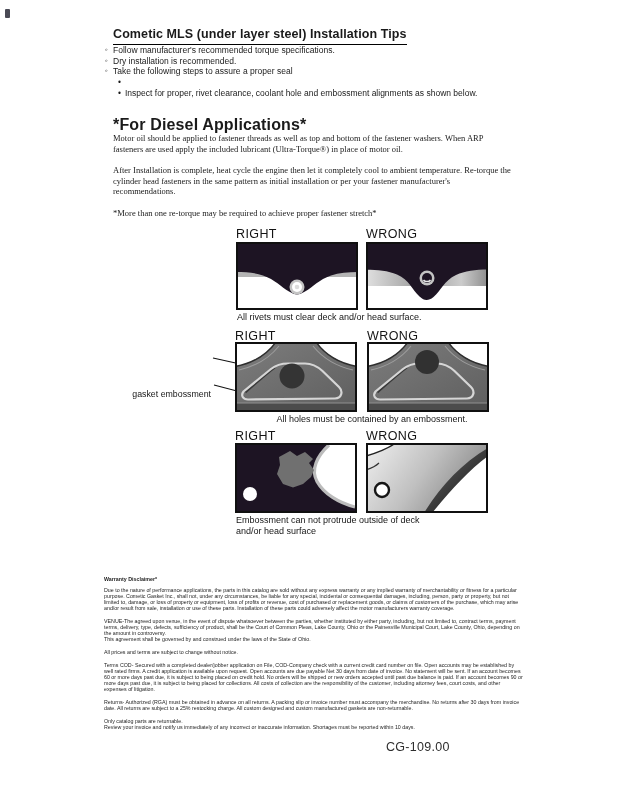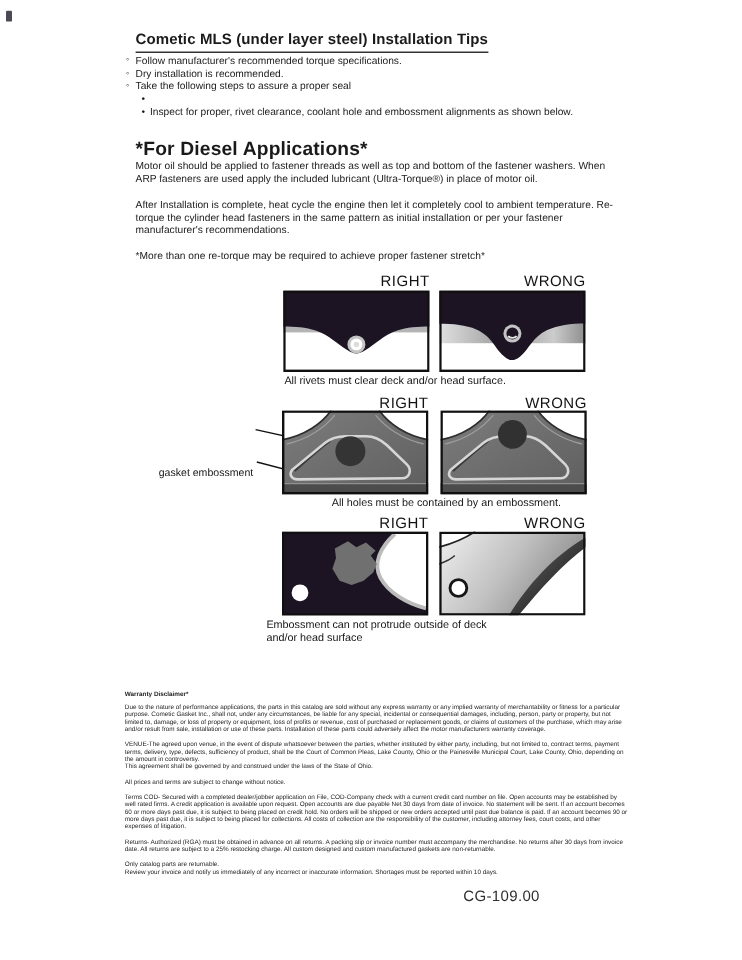--- a/index.html
+++ b/index.html
@@ -12,22 +12,22 @@
   .page-title{
     font-size:12.5px;font-weight:bold;letter-spacing:.1px;
     border-bottom:1.6px solid #000;padding-bottom:2.5px;display:inline-block;
   }
   .body-text{font-size:8.5px;line-height:10.7px;}
   .bullet-row{display:flex;}
   .bullet-marker{width:8px;flex:0 0 8px;font-size:7.5px;line-height:10.7px;}
   .sub{margin-left:13px;}
   .sub .bullet-marker{width:7px;flex:0 0 7px;font-size:8.5px;}
   .section-heading{font-size:16px;font-weight:bold;letter-spacing:.15px;}
-  .para{width:398px;font-size:8.5px;line-height:10.5px;}
-  .diag-label{font-size:12.5px;letter-spacing:.4px;text-align:right;width:122px;color:#131313;}
+  .para{width:398px;font-size:8.5px;line-height:10.5px;font-family:Liberation Serif, serif;}
+  .diag-label{font-size:12.5px;letter-spacing:.4px;text-align:left;width:122px;color:#131313;}
   .caption{font-size:9px;color:#161616;line-height:11px;}
   .diag-side-label{font-size:8.8px;text-align:right;line-height:10.3px;color:#161616;}
   .legal{width:419px;font-size:5.3px;line-height:6.15px;color:#242424;}
   .legal .lp{margin:0 0 6.5px 0;}
   .legal-heading{font-weight:bold;margin-bottom:4.5px;}
   .footer-code{font-size:12.5px;letter-spacing:.3px;color:#2e2e2e;}
   svg{display:block;}
 </style>
 </head>
 <body>
@@ -185,21 +185,21 @@
     </defs>
     <rect width="122" height="70" fill="#ffffff"></rect>
     <path d="M30,0 L122,0 L122,12 C97,27 75,46 60,70 L0,70 L0,13 C11,10 21,6 30,0 Z" fill="url(#gBand3)"></path>
     <path d="M122,5 C96,20 74,44 58,70 L66,70 C86,46 102,28 122,13 Z" fill="url(#gStripe3)"></path>
     <path d="M30,0 C21,6 11,10 0,13" fill="none" stroke="#222222" stroke-width="1.5"></path>
     <path d="M0,27 C6,25 10,23 13,20" fill="none" stroke="#333333" stroke-width="1.2"></path>
     <circle cx="16" cy="47" r="7" fill="#ffffff" stroke="#161616" stroke-width="2.4"></circle>
     <rect x="1" y="1" width="120" height="68" fill="none" stroke="#101010" stroke-width="2"></rect>
   </svg>
 
-  <div class="abs caption" style="left:222px;top:86px;">
+  <div class="abs caption" style="left:236px;top:86px;">
     <div>Embossment can not protrude outside of deck</div>
     <div>and/or head surface</div>
   </div>
 </div>
 
 <div class="abs legal" style="left:104px;top:576px;">
   <div class="legal-heading">Warranty Disclaimer*</div>
   <div class="lp">Due to the nature of performance applications, the parts in this catalog are sold without any express warranty or any implied warranty of merchantability or fitness for a particular purpose.  Cometic Gasket Inc., shall not, under any circumstances, be liable for any special, incidental or consequential damages, including, person, party or property, but not limited to, damage, or loss of property or equipment, loss of profits or revenue, cost of purchased or replacement goods, or claims of customers of the purchase, which may arise and/or result from sale, installation or use of these parts.  Installation of these parts could adversely affect the motor manufacturers warranty coverage.</div>
   <div class="lp">
     <div>VENUE-The agreed upon venue, in the event of dispute whatsoever between the parties, whether instituted by either party, including, but not limited to, contract terms, payment terms, delivery, type, defects, sufficiency of product, shall be the Court of Common Pleas, Lake County, Ohio or the Painesville Municipal Court, Lake County, Ohio, depending on the amount in controversy.</div>

